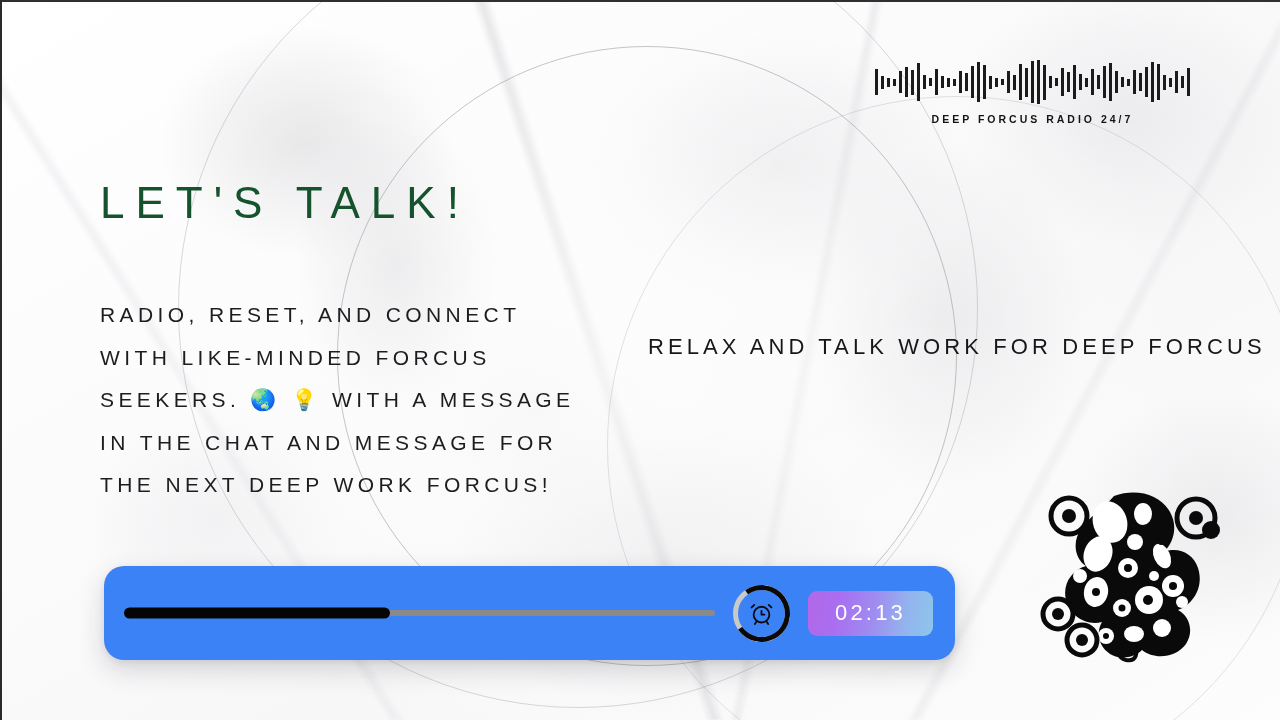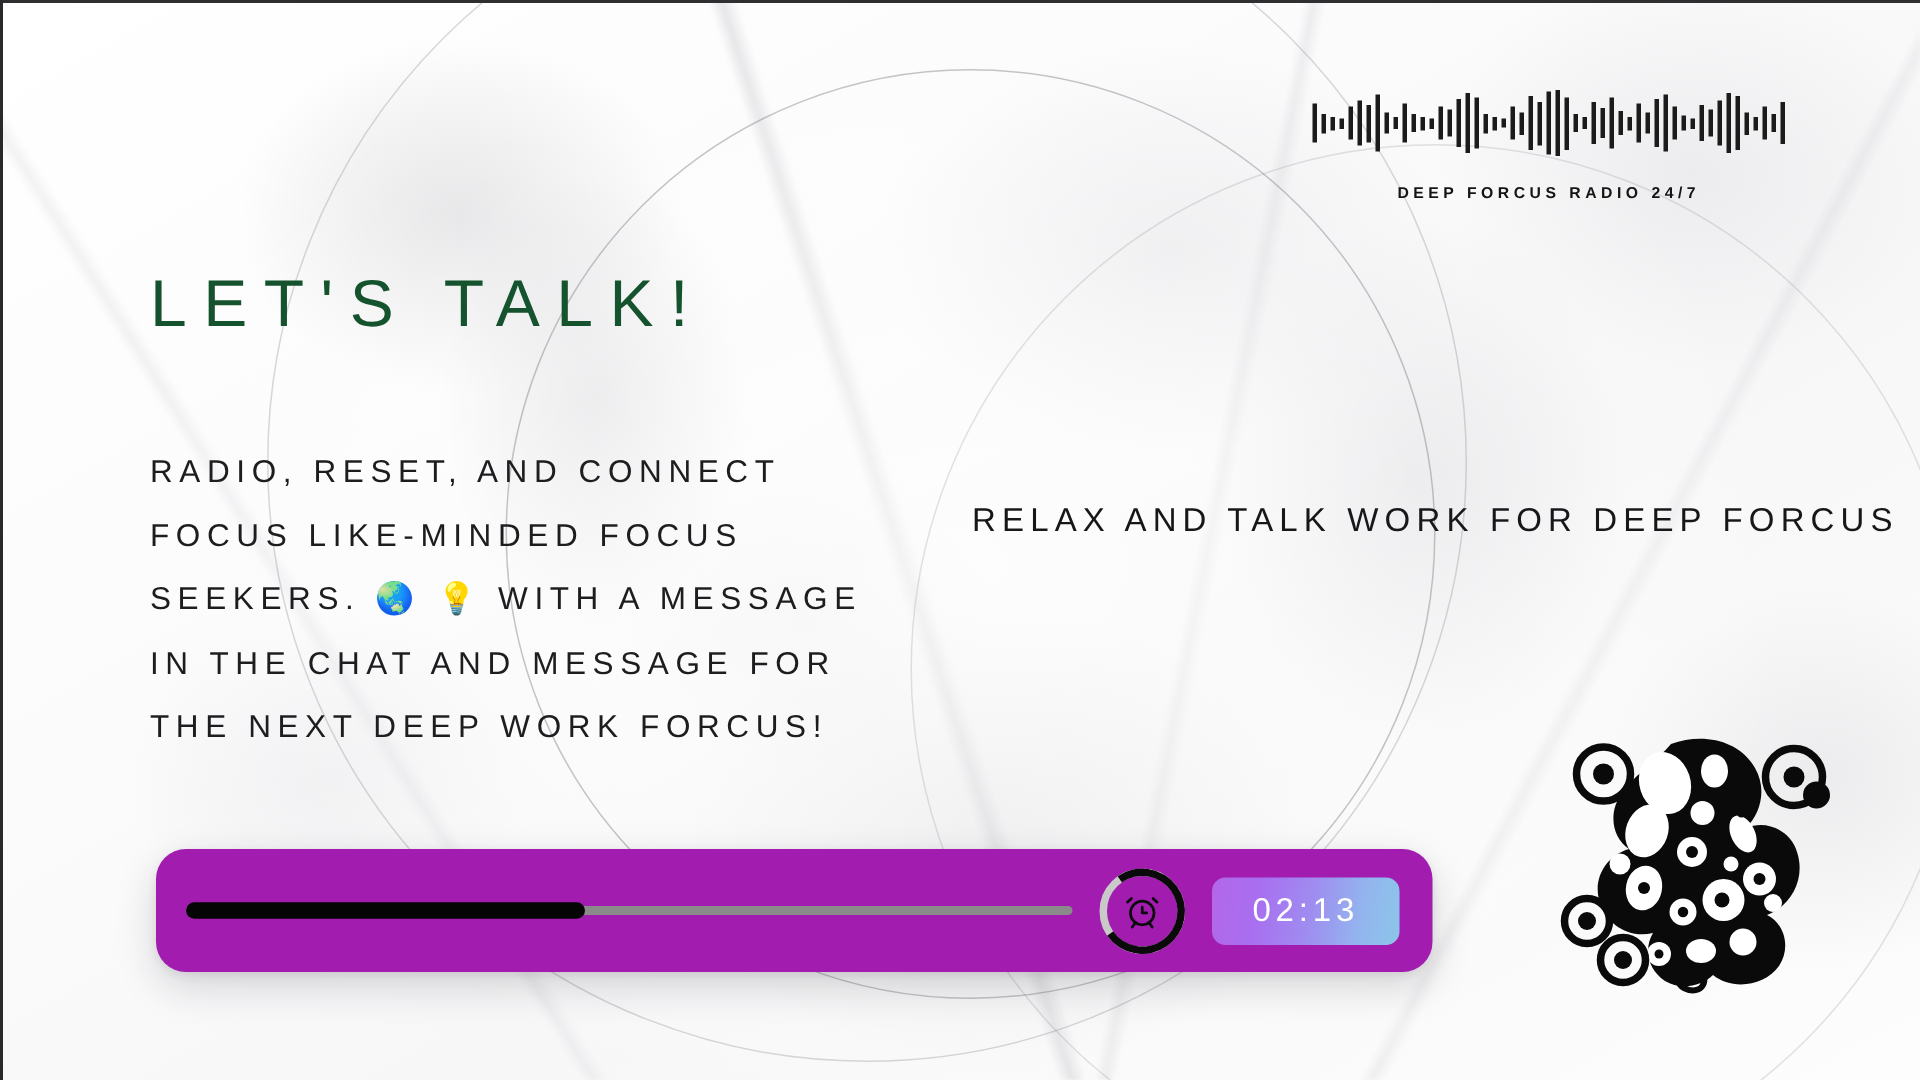--- a/index.html
+++ b/index.html
@@ -67,21 +67,21 @@
     display:flex; flex-direction:column; align-items:center;
   }
   .waveform{
     display:flex; align-items:center; gap:3px;
     height:44px;
   }
   .waveform i{
     display:block; width:3px; background:#1b1b1b; border-radius:0;
   }
   .logo-caption{
-    margin-top:19px;
+    margin-top:9px;
     font-size:10.5px; font-weight:700;
     letter-spacing:3.0px;
     color:#141414;
     white-space:nowrap;
   }
 
   
   .headline{
     position:absolute; left:100px; top:178px;
     font-size:44px; font-weight:300;
@@ -107,22 +107,22 @@
     letter-spacing:4.1px;
     color:#17171a;
     white-space:nowrap;
     display:flex; align-items:center; gap:14px;
   }
   .tagline .arrow{ font-size:26px; letter-spacing:0; line-height:1; }
 
   
   .player{
     position:absolute; left:104px; top:566px;
-    width:851px; height:82px;
-    background:#a21caf;
+    width:851px; height:94px;
+    background:#3b82f6;
     border-radius:20px;
     box-shadow:0 10px 26px rgba(30,30,40,.17), 0 2px 6px rgba(30,30,40,.08);
     display:flex; align-items:center;
     padding:0 22px 0 20px;
     gap:0;
   }
   .track-wrap{
     position:relative;
     flex:1 1 auto;
     height:12px;
@@ -254,21 +254,21 @@
         <i style="height: 12px;"></i>
         <i style="height: 28px;"></i>
       </div>
     <div class="logo-caption">DEEP FORCUS RADIO 24/7</div>
   </div>
 
   <div class="headline">LET'S TALK!</div>
 
   <div class="body-copy" id="body-copy">
       <div>RADIO, RESET, AND CONNECT</div>
-      <div>FOCUS LIKE-MINDED FOCUS</div>
+      <div>WITH LIKE-MINDED FORCUS</div>
       <div>SEEKERS. 🌏 💡 WITH A MESSAGE</div>
       <div>IN THE CHAT AND MESSAGE FOR</div>
       <div>THE NEXT DEEP WORK FORCUS!</div>
     </div>
 
   <div class="tagline">
     <span>RELAX AND TALK WORK FOR DEEP FORCUS</span>
     <span class="arrow">→</span>
   </div>
 

